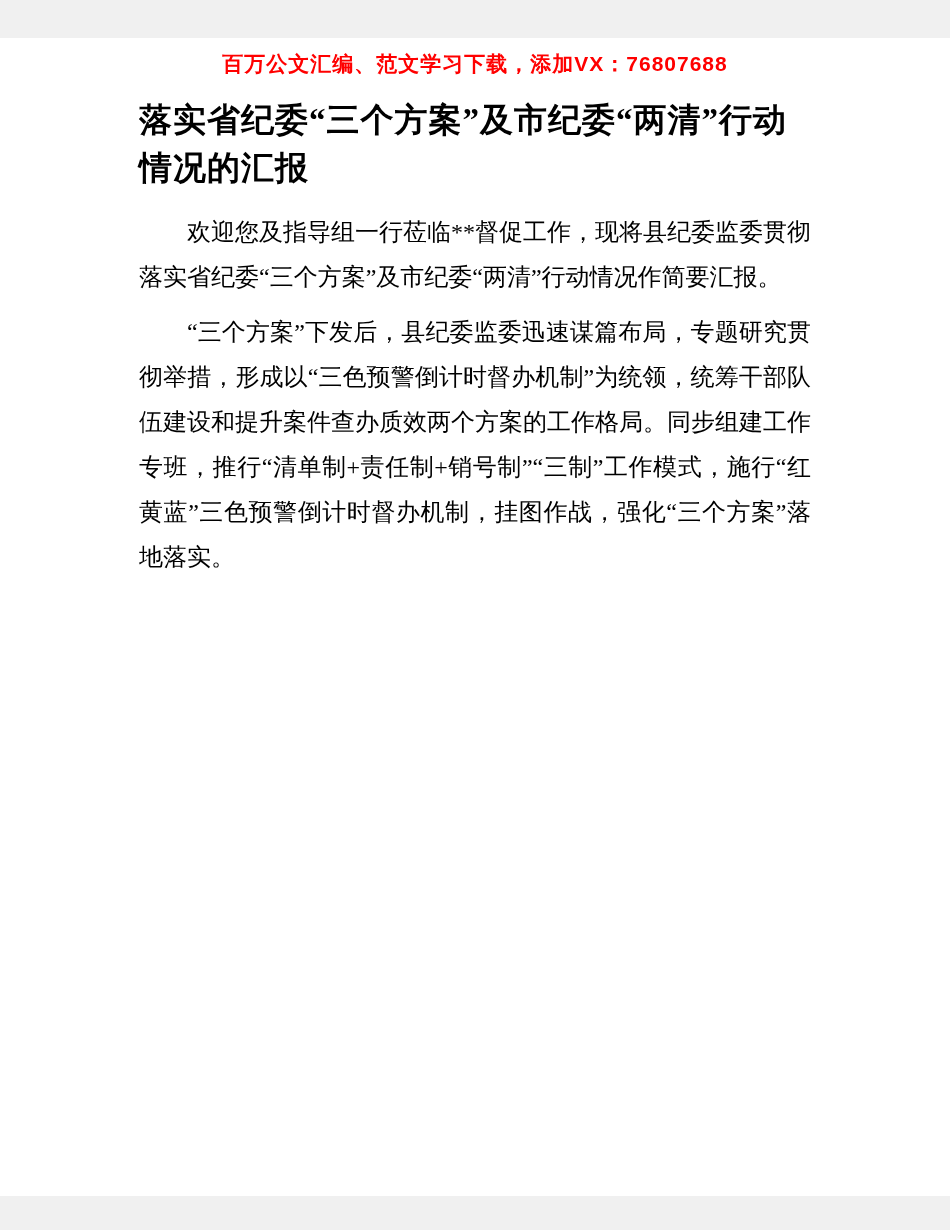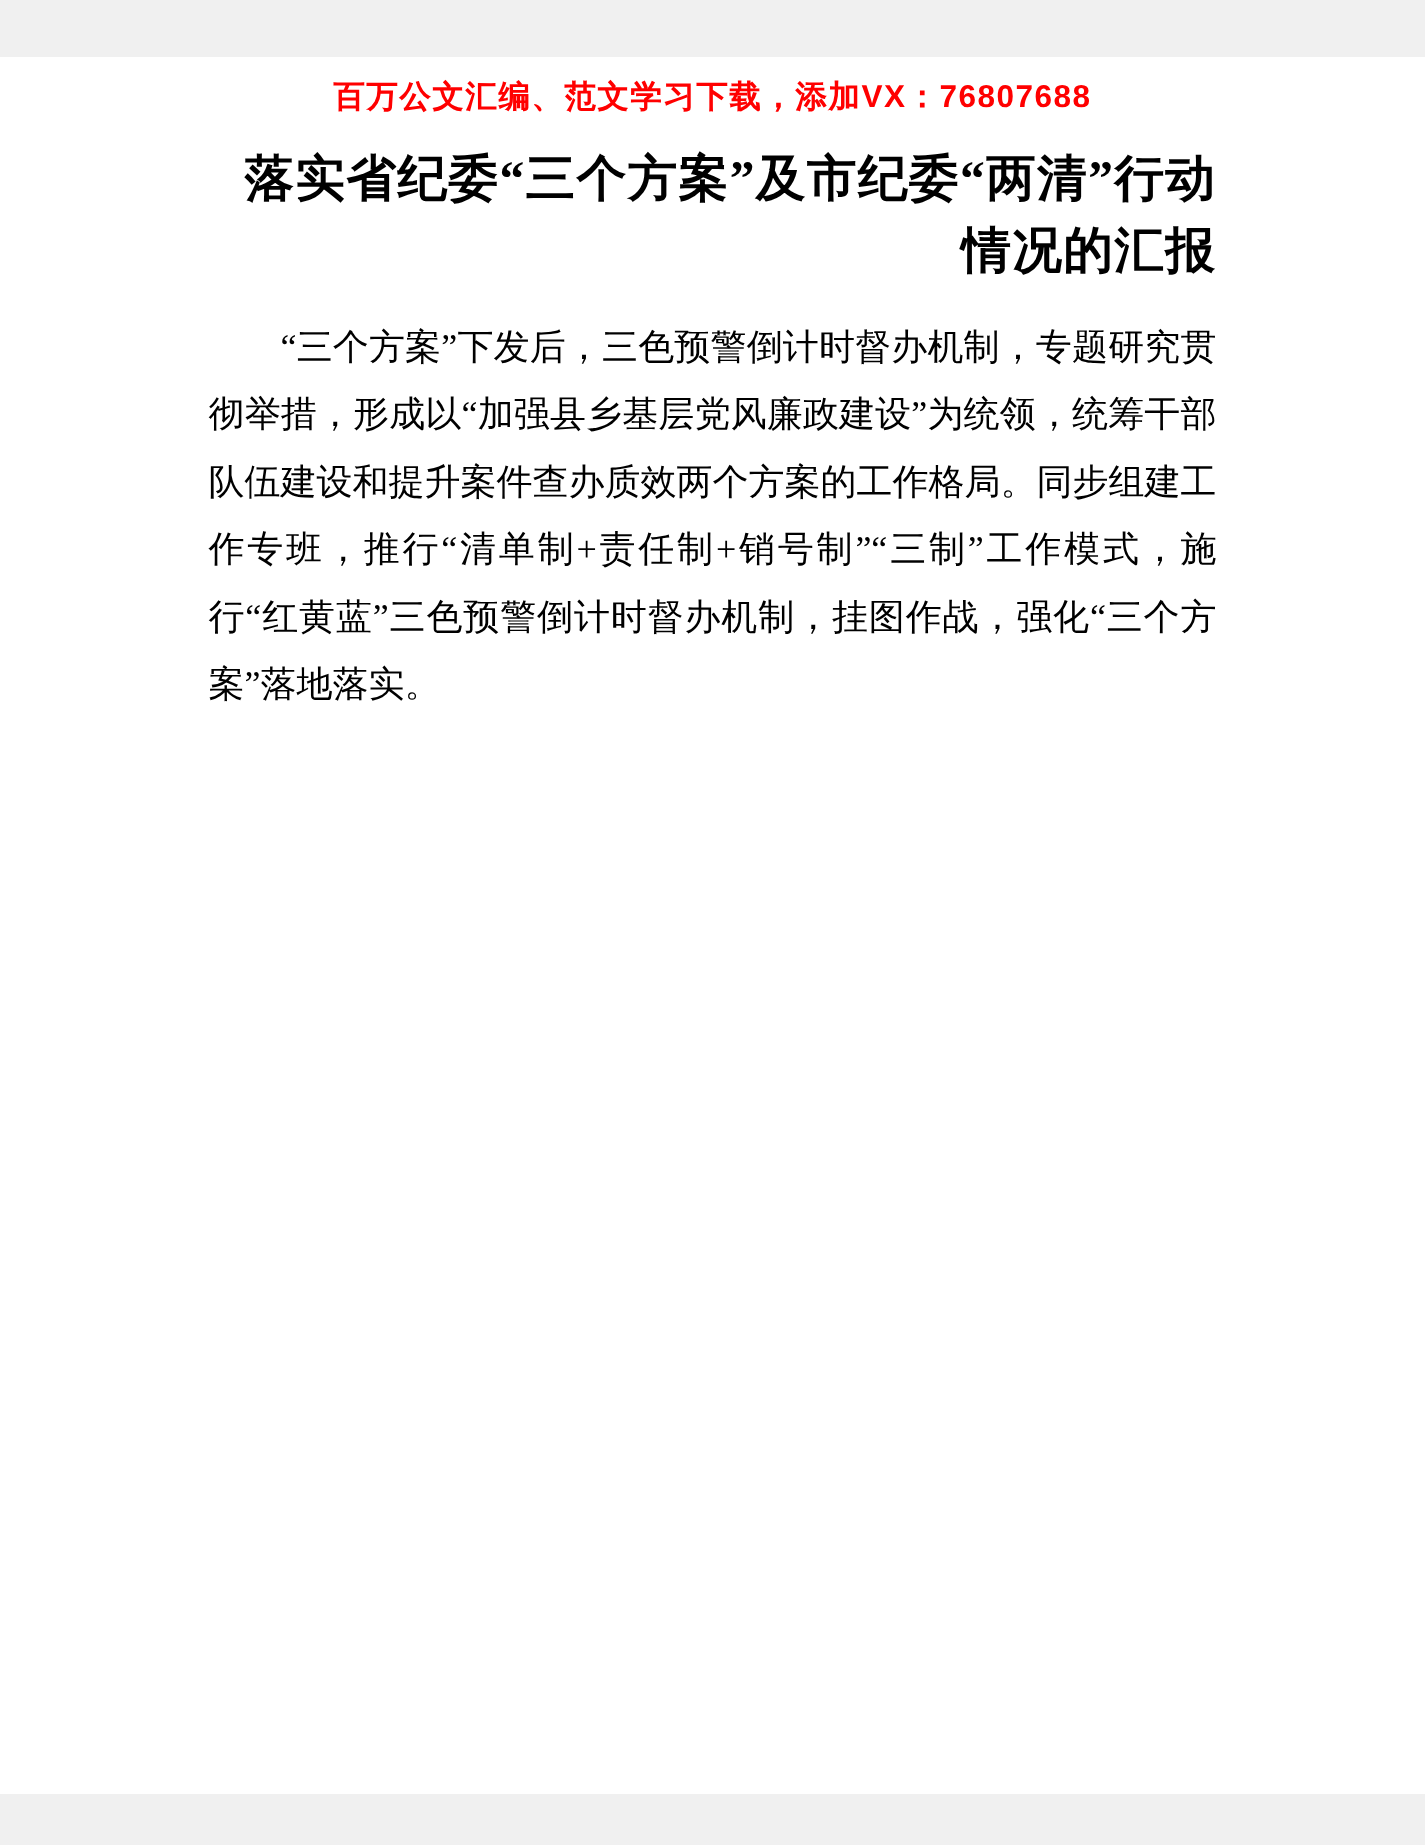--- a/index.html
+++ b/index.html
@@ -41,21 +41,21 @@
     position:absolute;
     top:96px;
     left:139px;
     width:672px;
   }
   .doc-title{
     margin:0 0 18px 0;
     font-size:33px;
     font-weight:bold;
     line-height:48px;
-    text-align:right;
+    text-align:left;
     letter-spacing:1px;
   }
   .para{
     margin:0 0 10px 0;
     font-size:24px;
     line-height:45px;
     text-indent:2em;
     text-align:justify;
     word-break:break-all;
   }
@@ -67,22 +67,23 @@
 
   <div class="edge-bar top"></div>
 
   <div class="watermark">百万公文汇编、范文学习下载，添加VX：76807688</div>
 
   <div class="doc">
 
     <h1 class="doc-title">落实省纪委“三个方案”及市纪委“两清”行动情况的汇报</h1>
 
 
+    <p class="para">欢迎您及指导组一行莅临**督促工作，现将县纪委监委贯彻落实省纪委“三个方案”及市纪委“两清”行动情况作简要汇报。</p>
 
 
-    <p class="para">“三个方案”下发后，三色预警倒计时督办机制，专题研究贯彻举措，形成以“加强县乡基层党风廉政建设”为统领，统筹干部队伍建设和提升案件查办质效两个方案的工作格局。同步组建工作专班，推行“清单制+责任制+销号制”“三制”工作模式，施行“红黄蓝”三色预警倒计时督办机制，挂图作战，强化“三个方案”落地落实。</p>
+    <p class="para">“三个方案”下发后，县纪委监委迅速谋篇布局，专题研究贯彻举措，形成以“三色预警倒计时督办机制”为统领，统筹干部队伍建设和提升案件查办质效两个方案的工作格局。同步组建工作专班，推行“清单制+责任制+销号制”“三制”工作模式，施行“红黄蓝”三色预警倒计时督办机制，挂图作战，强化“三个方案”落地落实。</p>
 
 
   </div>
 
   <div class="edge-bar bottom"></div>
 
 </div>
 
 </body></html>

